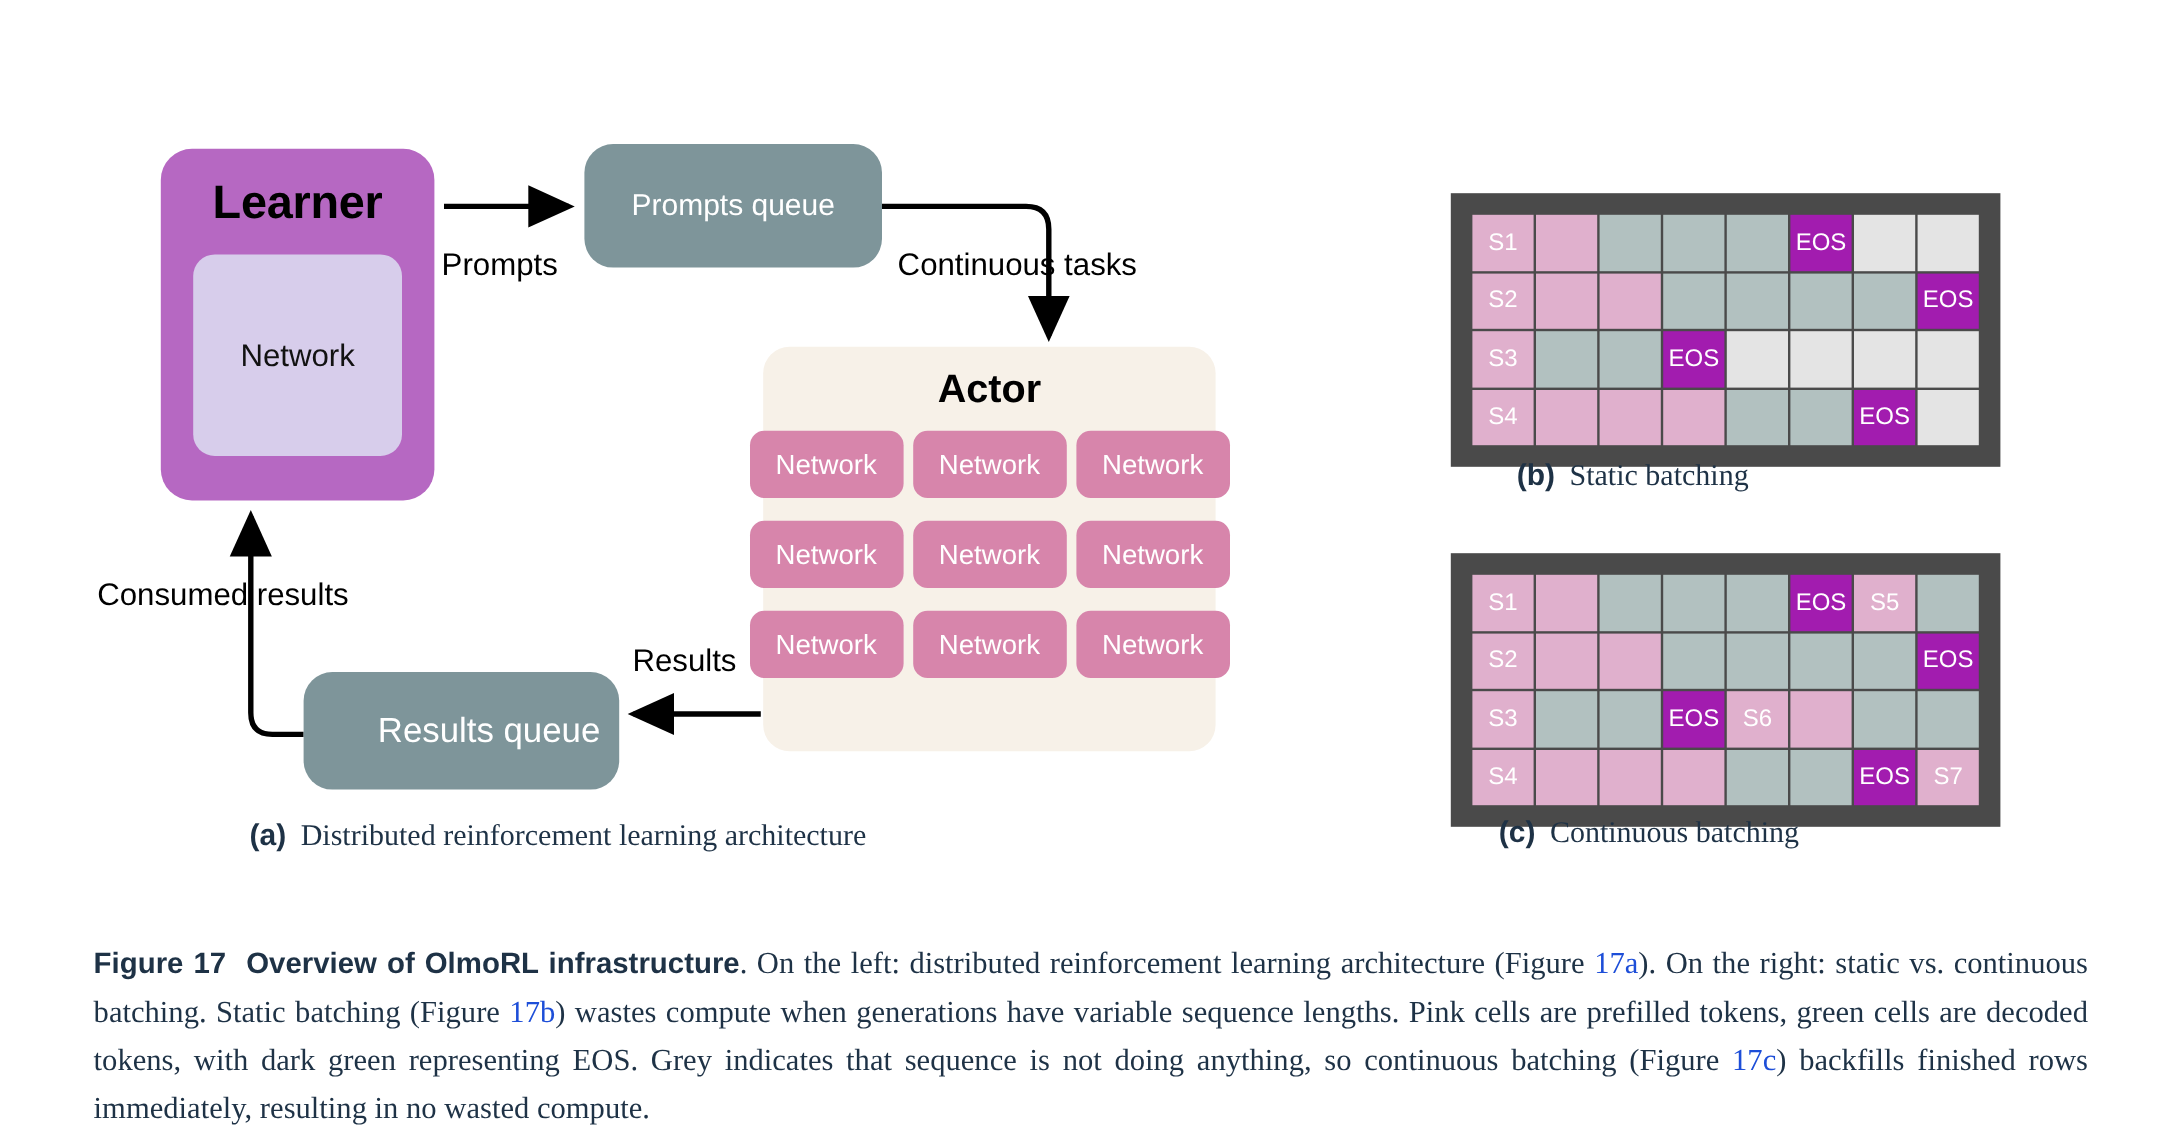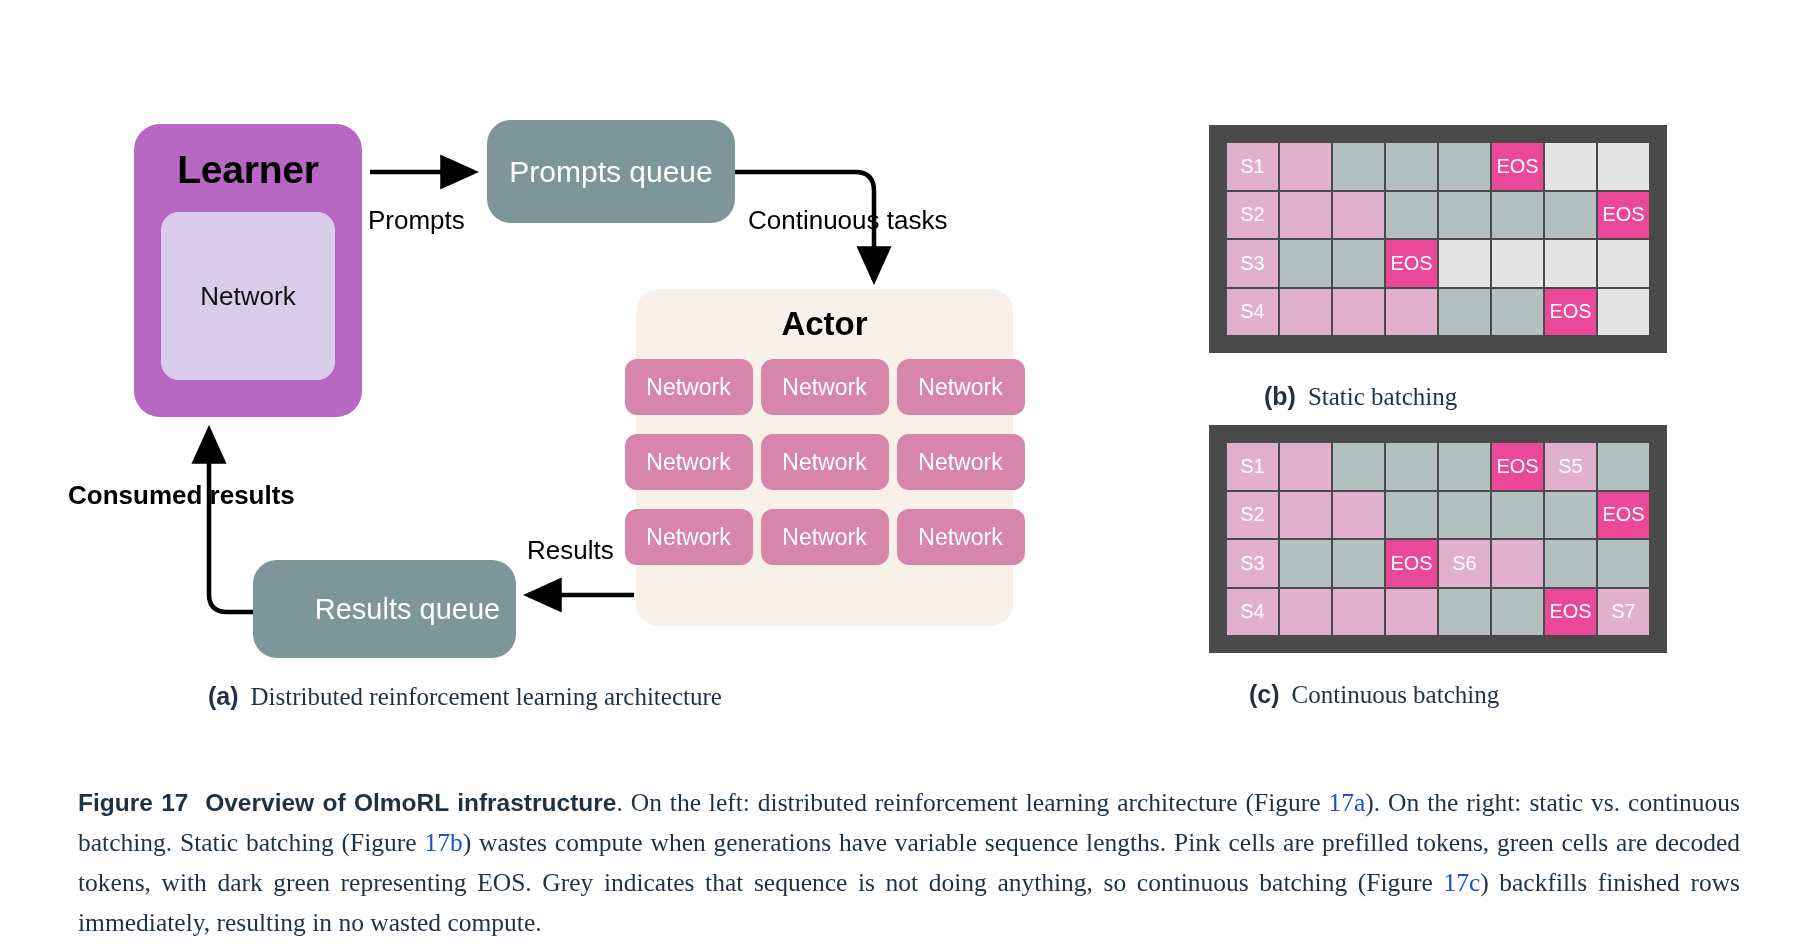--- a/index.html
+++ b/index.html
@@ -63,21 +63,21 @@
   }
 
   
   #prompts-queue {
     left: 487px; top: 120px;
     width: 248px; height: 103px;
     background: #7e959a;
     border-radius: 24px;
     justify-content: center;
     color: #ffffff;
-    font-size: 30px;
+    font-size: 25px;
   }
   
   #results-queue {
     left: 253px; top: 560px;
     width: 263px; height: 98px;
     background: #7e959a;
     border-radius: 24px;
     justify-content: center;
     color: #ffffff;
     font-size: 29px;
@@ -123,21 +123,21 @@
 
   .edge-label {
     position: absolute;
     font-size: 26px;
     color: #000000;
     white-space: nowrap;
   }
   #label-prompts    { left: 368px; top: 205px; }
   #label-dispatched { left: 748px; top: 205px; }
   #label-results    { left: 527px; top: 535px; }
-  #label-consumed   { left: 68px;  top: 480px; font-weight: bold; }
+  #label-consumed   { left: 81px;  top: 480px; }
 
   
   .subcaption {
     position: absolute;
     font-size: 25px;
     color: #1e3246;
     white-space: nowrap;
   }
   .subcaption .tag {
     font-family: "Liberation Sans", sans-serif;
@@ -154,35 +154,36 @@
   
   .batch-grid {
     position: absolute;
     display: grid;
     grid-template-columns: repeat(8, 1fr);
     grid-auto-rows: 1fr;
     background: #4a4a4a;
     gap: 2px;
     padding: 18px;
     box-sizing: border-box;
+    margin-top: 36px;
   }
   #static-grid     { left: 1209px; top: 125px; width: 458px; height: 228px; }
   #continuous-grid { left: 1209px; top: 425px; width: 458px; height: 228px; }
 
   .cell {
     display: flex;
     align-items: center;
     justify-content: center;
     font-size: 20px;
     color: #ffffff;
     box-sizing: border-box;
   }
   .cell.pink  { background: #e0b0cd; }
   .cell.green { background: #b2c1c0; }
-  .cell.eos   { background: #ec4899; }
+  .cell.eos   { background: #a21caf; }
   .cell.idle  { background: #e4e4e4; }
 
   
   #figure-caption {
     position: absolute;
     left: 78px; top: 757px;
     width: 1662px;
     font-family: "Liberation Serif", serif;
     font-size: 25.5px;
     line-height: 40px;

